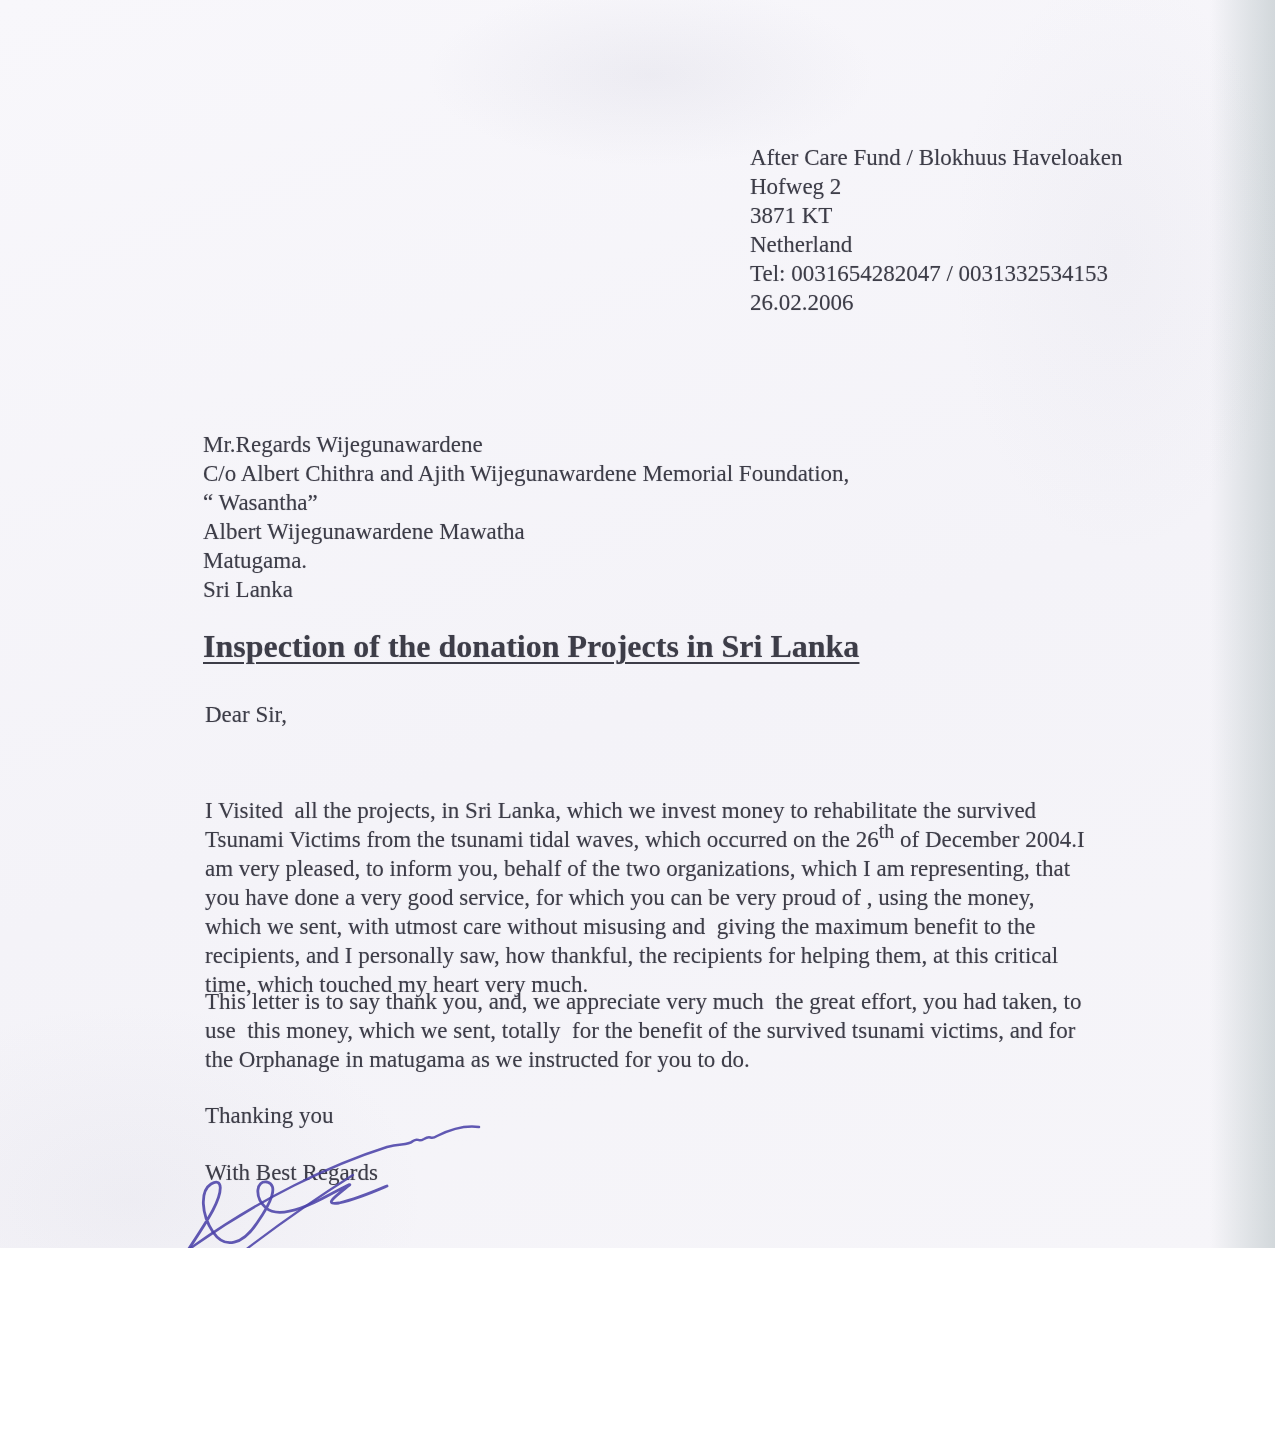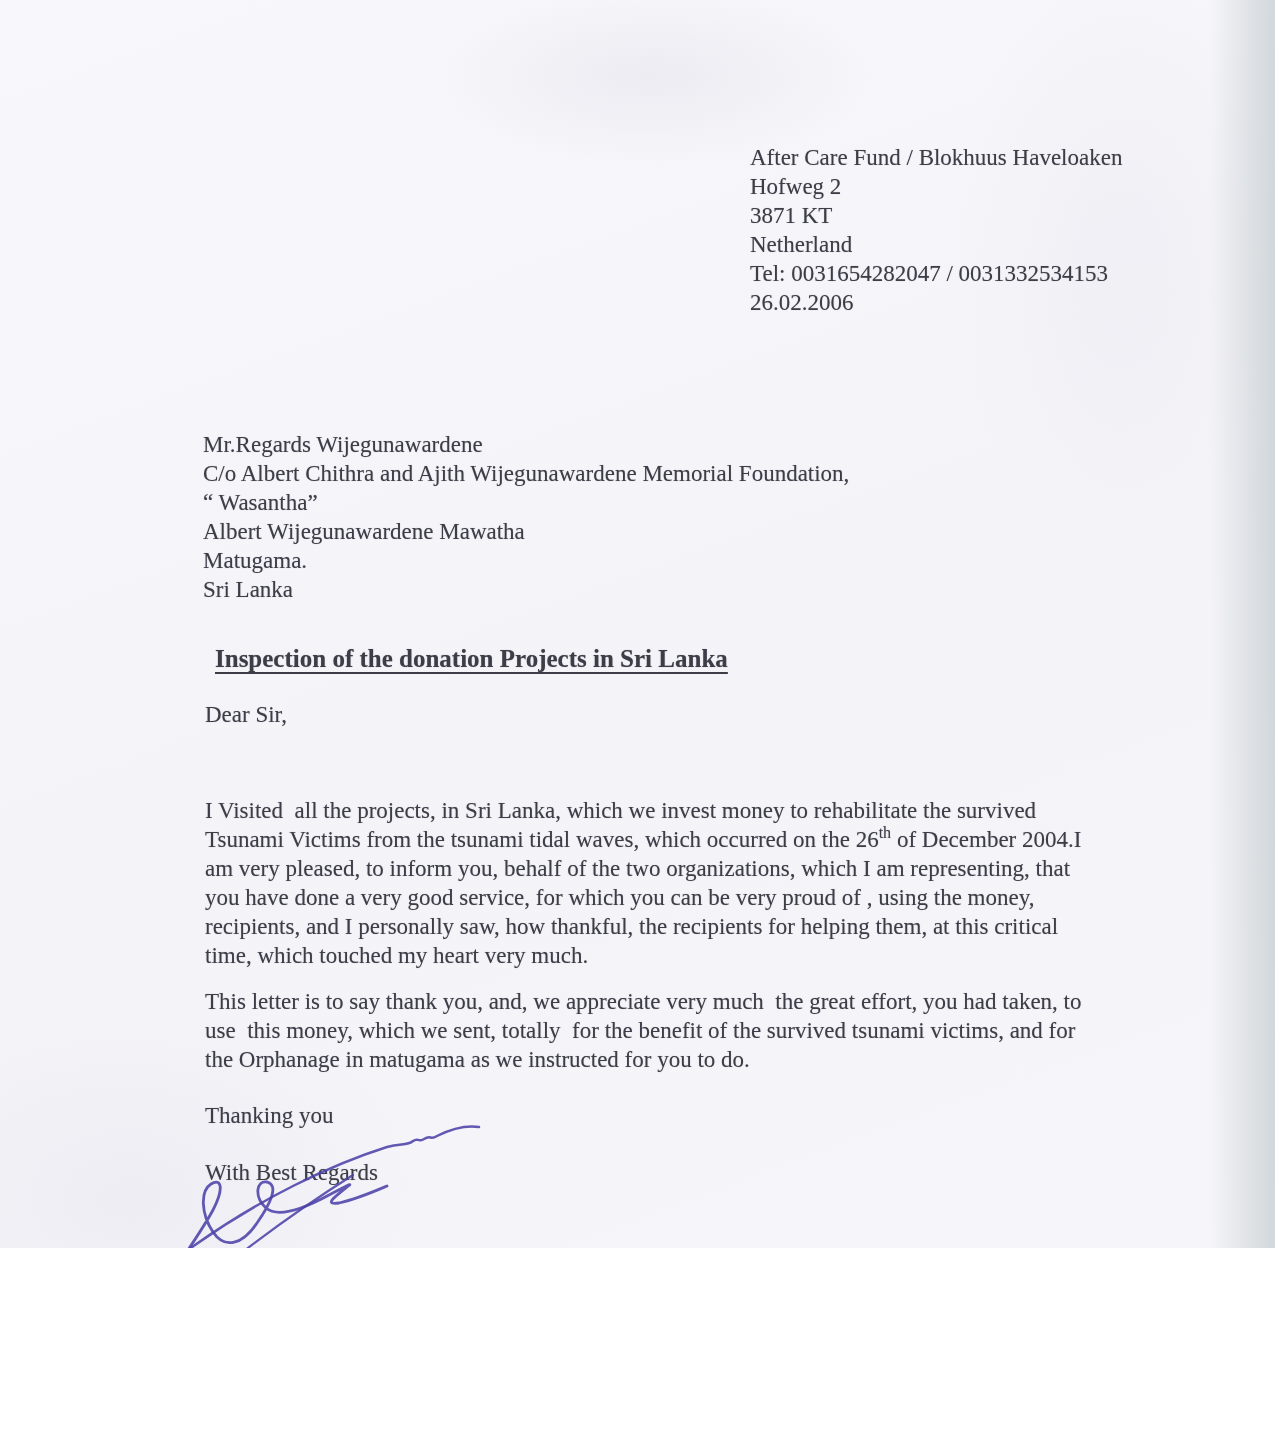--- a/index.html
+++ b/index.html
@@ -15,31 +15,31 @@
       radial-gradient(ellipse 420px 280px at 130px 1200px, rgba(175,175,195,0.10), transparent 70%),
       radial-gradient(ellipse 240px 420px at 1120px 260px, rgba(180,180,198,0.08), transparent 70%),
       linear-gradient(to right, rgba(0,0,0,0) 0px, rgba(0,0,0,0) 1210px, rgba(173,186,188,0.30) 1248px, rgba(160,175,177,0.42) 1275px),
       linear-gradient(160deg, #f8f7fb 0%, #f4f3f8 55%, #f6f5f9 100%);
   }
   .blk { position: absolute; font-size: 23px; line-height: 29px; }
   .line { white-space: pre; text-shadow: 0 0 1px rgba(61,61,72,0.35); }
   .subject {
     position: absolute;
     left: 203px; top: 631px;
-    margin: 12px;
-    font-size: 25px;
+    margin: 0;
+    font-size: 32px;
     font-weight: bold;
     line-height: 31px;
     text-decoration: underline;
     text-decoration-thickness: 2px;
     text-underline-offset: 5px;
     white-space: pre;
     text-shadow: 0 0 1px rgba(61,61,72,0.45);
   }
-  sup { font-size: 16px; line-height: 0; vertical-align: super; }
+  sup { font-size: 20px; line-height: 0; vertical-align: super; }
   .signature { position: absolute; left: 55px; top: 1105px; width: 440px; height: 290px; }
   .signature path { fill: none; stroke: #4b42a8; stroke-linecap: round; stroke-linejoin: round; opacity: 0.88; }
 </style>
 </head>
 <body>
 
 <div class="page">
 
   <div class="blk" style="left:750px; top:143px;">
     <div class="line">After Care Fund / Blokhuus Haveloaken</div>
@@ -63,20 +63,21 @@
 
   <div class="blk" style="left:205px; top:700px;">
     <div class="line">Dear Sir,</div>
   </div>
 
   <div class="blk" style="left:205px; top:757px;margin-top:39px;">
     <div class="line">I Visited  all the projects, in Sri Lanka, which we invest money to rehabilitate the survived</div>
     <div class="line"><span>Tsunami Victims from the tsunami tidal waves, which occurred on the 26</span><sup>th</sup><span> of December 2004.I</span></div>
     <div class="line">am very pleased, to inform you, behalf of the two organizations, which I am representing, that</div>
     <div class="line">you have done a very good service, for which you can be very proud of , using the money,</div>
+    <div class="line">which we sent, with utmost care without misusing and  giving the maximum benefit to the</div>
     <div class="line">recipients, and I personally saw, how thankful, the recipients for helping them, at this critical</div>
     <div class="line">time, which touched my heart very much.</div>
   </div>
 
   <div class="blk" style="left:205px; top:987px;">
     <div class="line">This letter is to say thank you, and, we appreciate very much  the great effort, you had taken, to</div>
     <div class="line">use  this money, which we sent, totally  for the benefit of the survived tsunami victims, and for</div>
     <div class="line">the Orphanage in matugama as we instructed for you to do.</div>
   </div>
 

